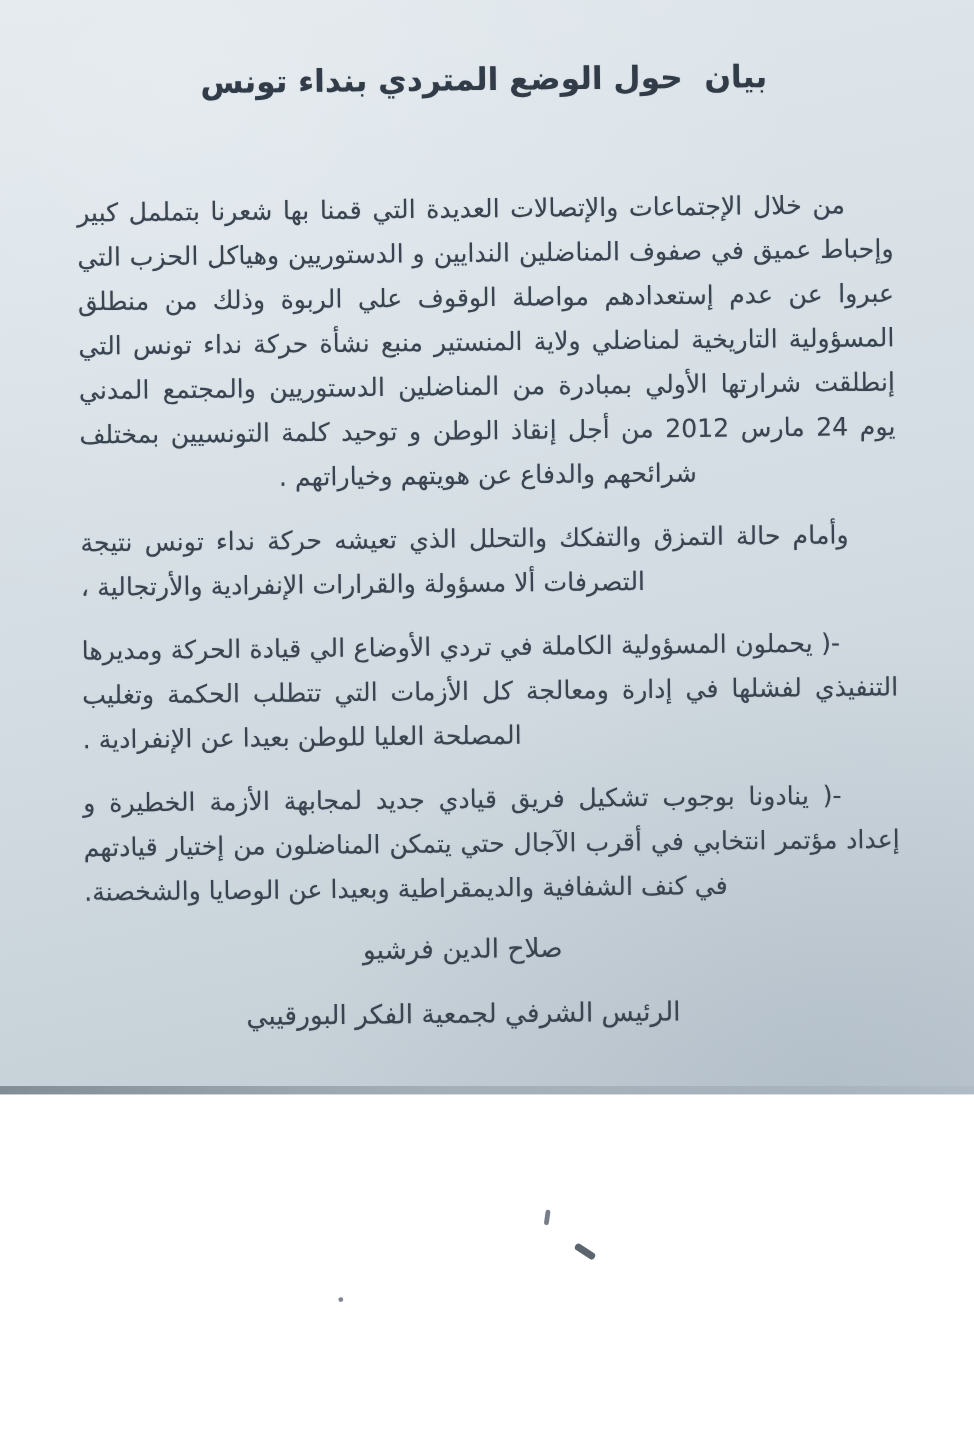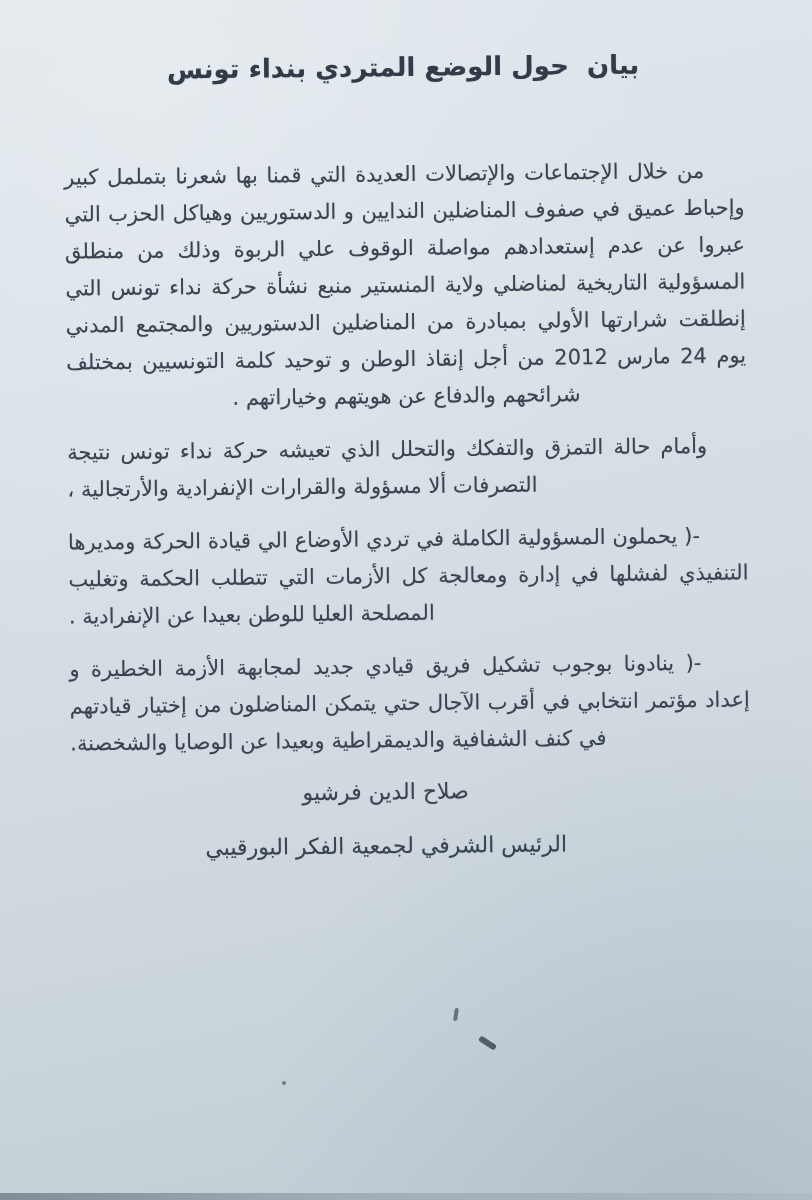--- a/index.html
+++ b/index.html
@@ -9,21 +9,21 @@
   body {
     width: 812px;
     height: 1200px;
     overflow: hidden;
     font-family: "DejaVu Sans", sans-serif;
   }
   
   .paper {
     position: relative;
     width: 812px;
-    height: 1200px;
+    height: 912px;
     background:
       radial-gradient(120% 90% at 18% 8%, rgba(255,255,255,0.22), rgba(255,255,255,0) 55%),
       radial-gradient(90% 70% at 85% 100%, rgba(110,130,150,0.18), rgba(110,130,150,0) 60%),
       linear-gradient(168deg, #e0e7ec 0%, #dae2e8 28%, #d3dce2 55%, #cad4db 78%, #c1cbd3 100%);
   }
   
   .paper::after {
     content: "";
     position: absolute;
     left: 0; right: 0; bottom: 0;

